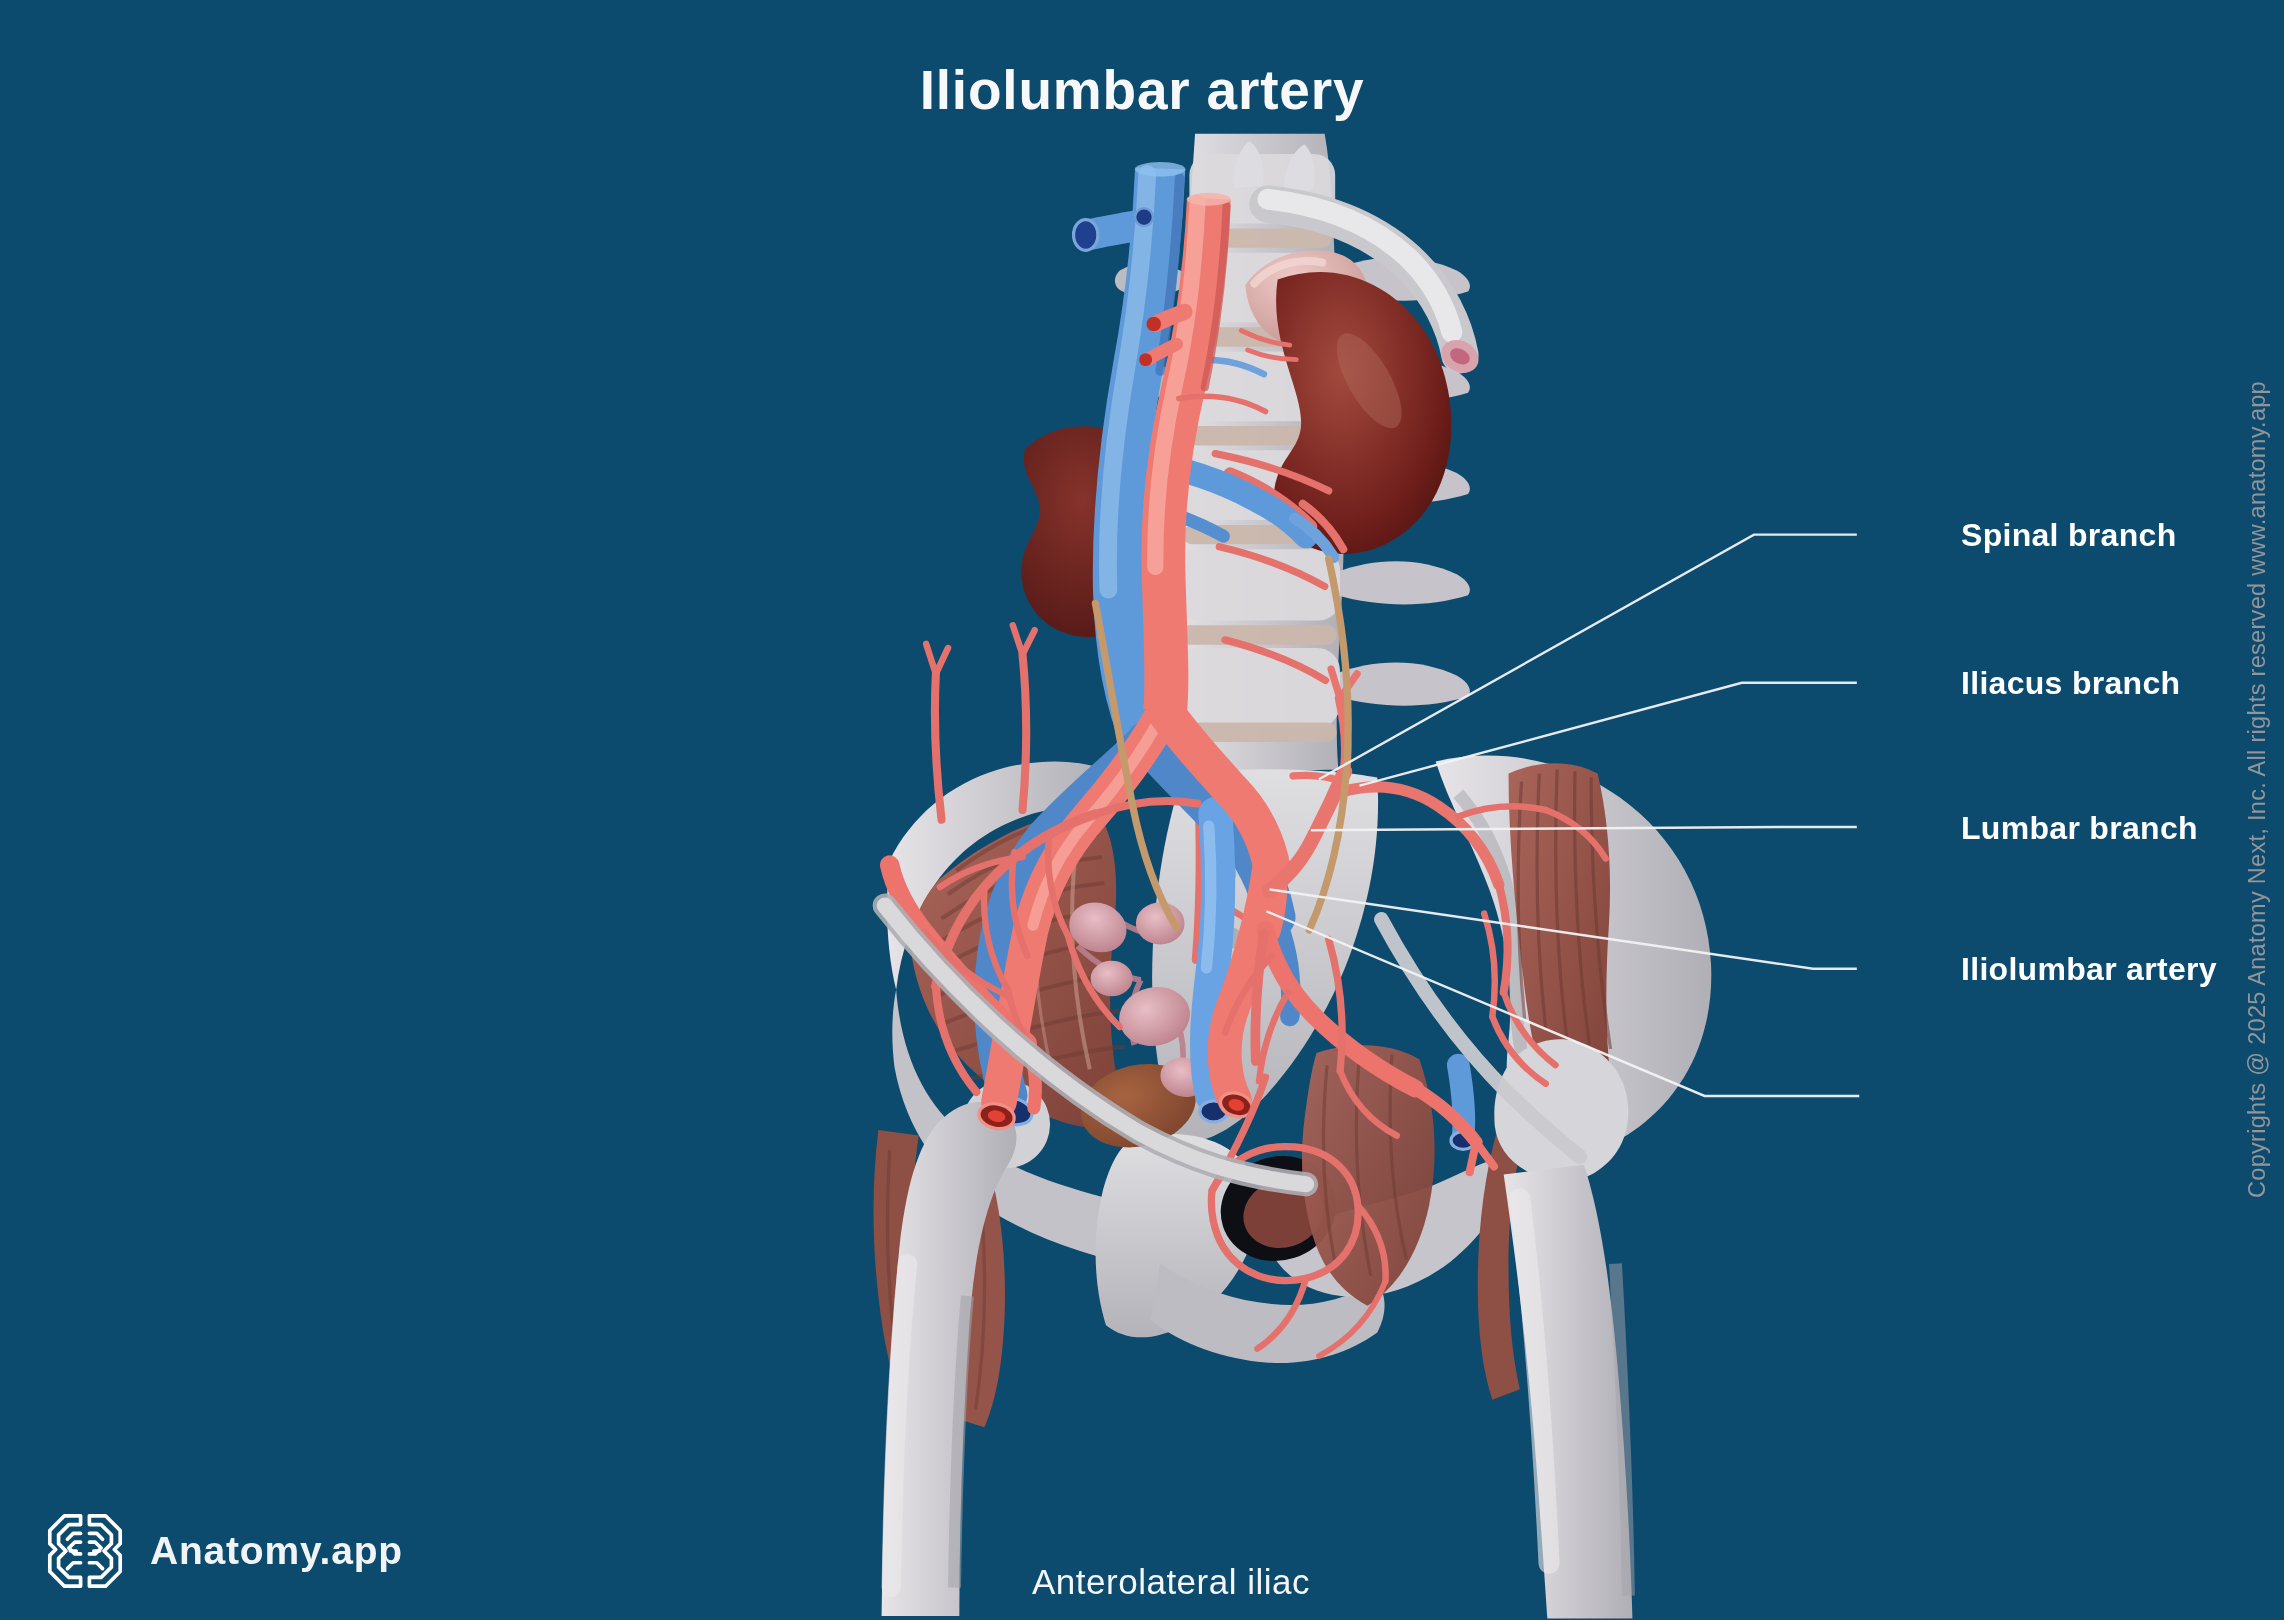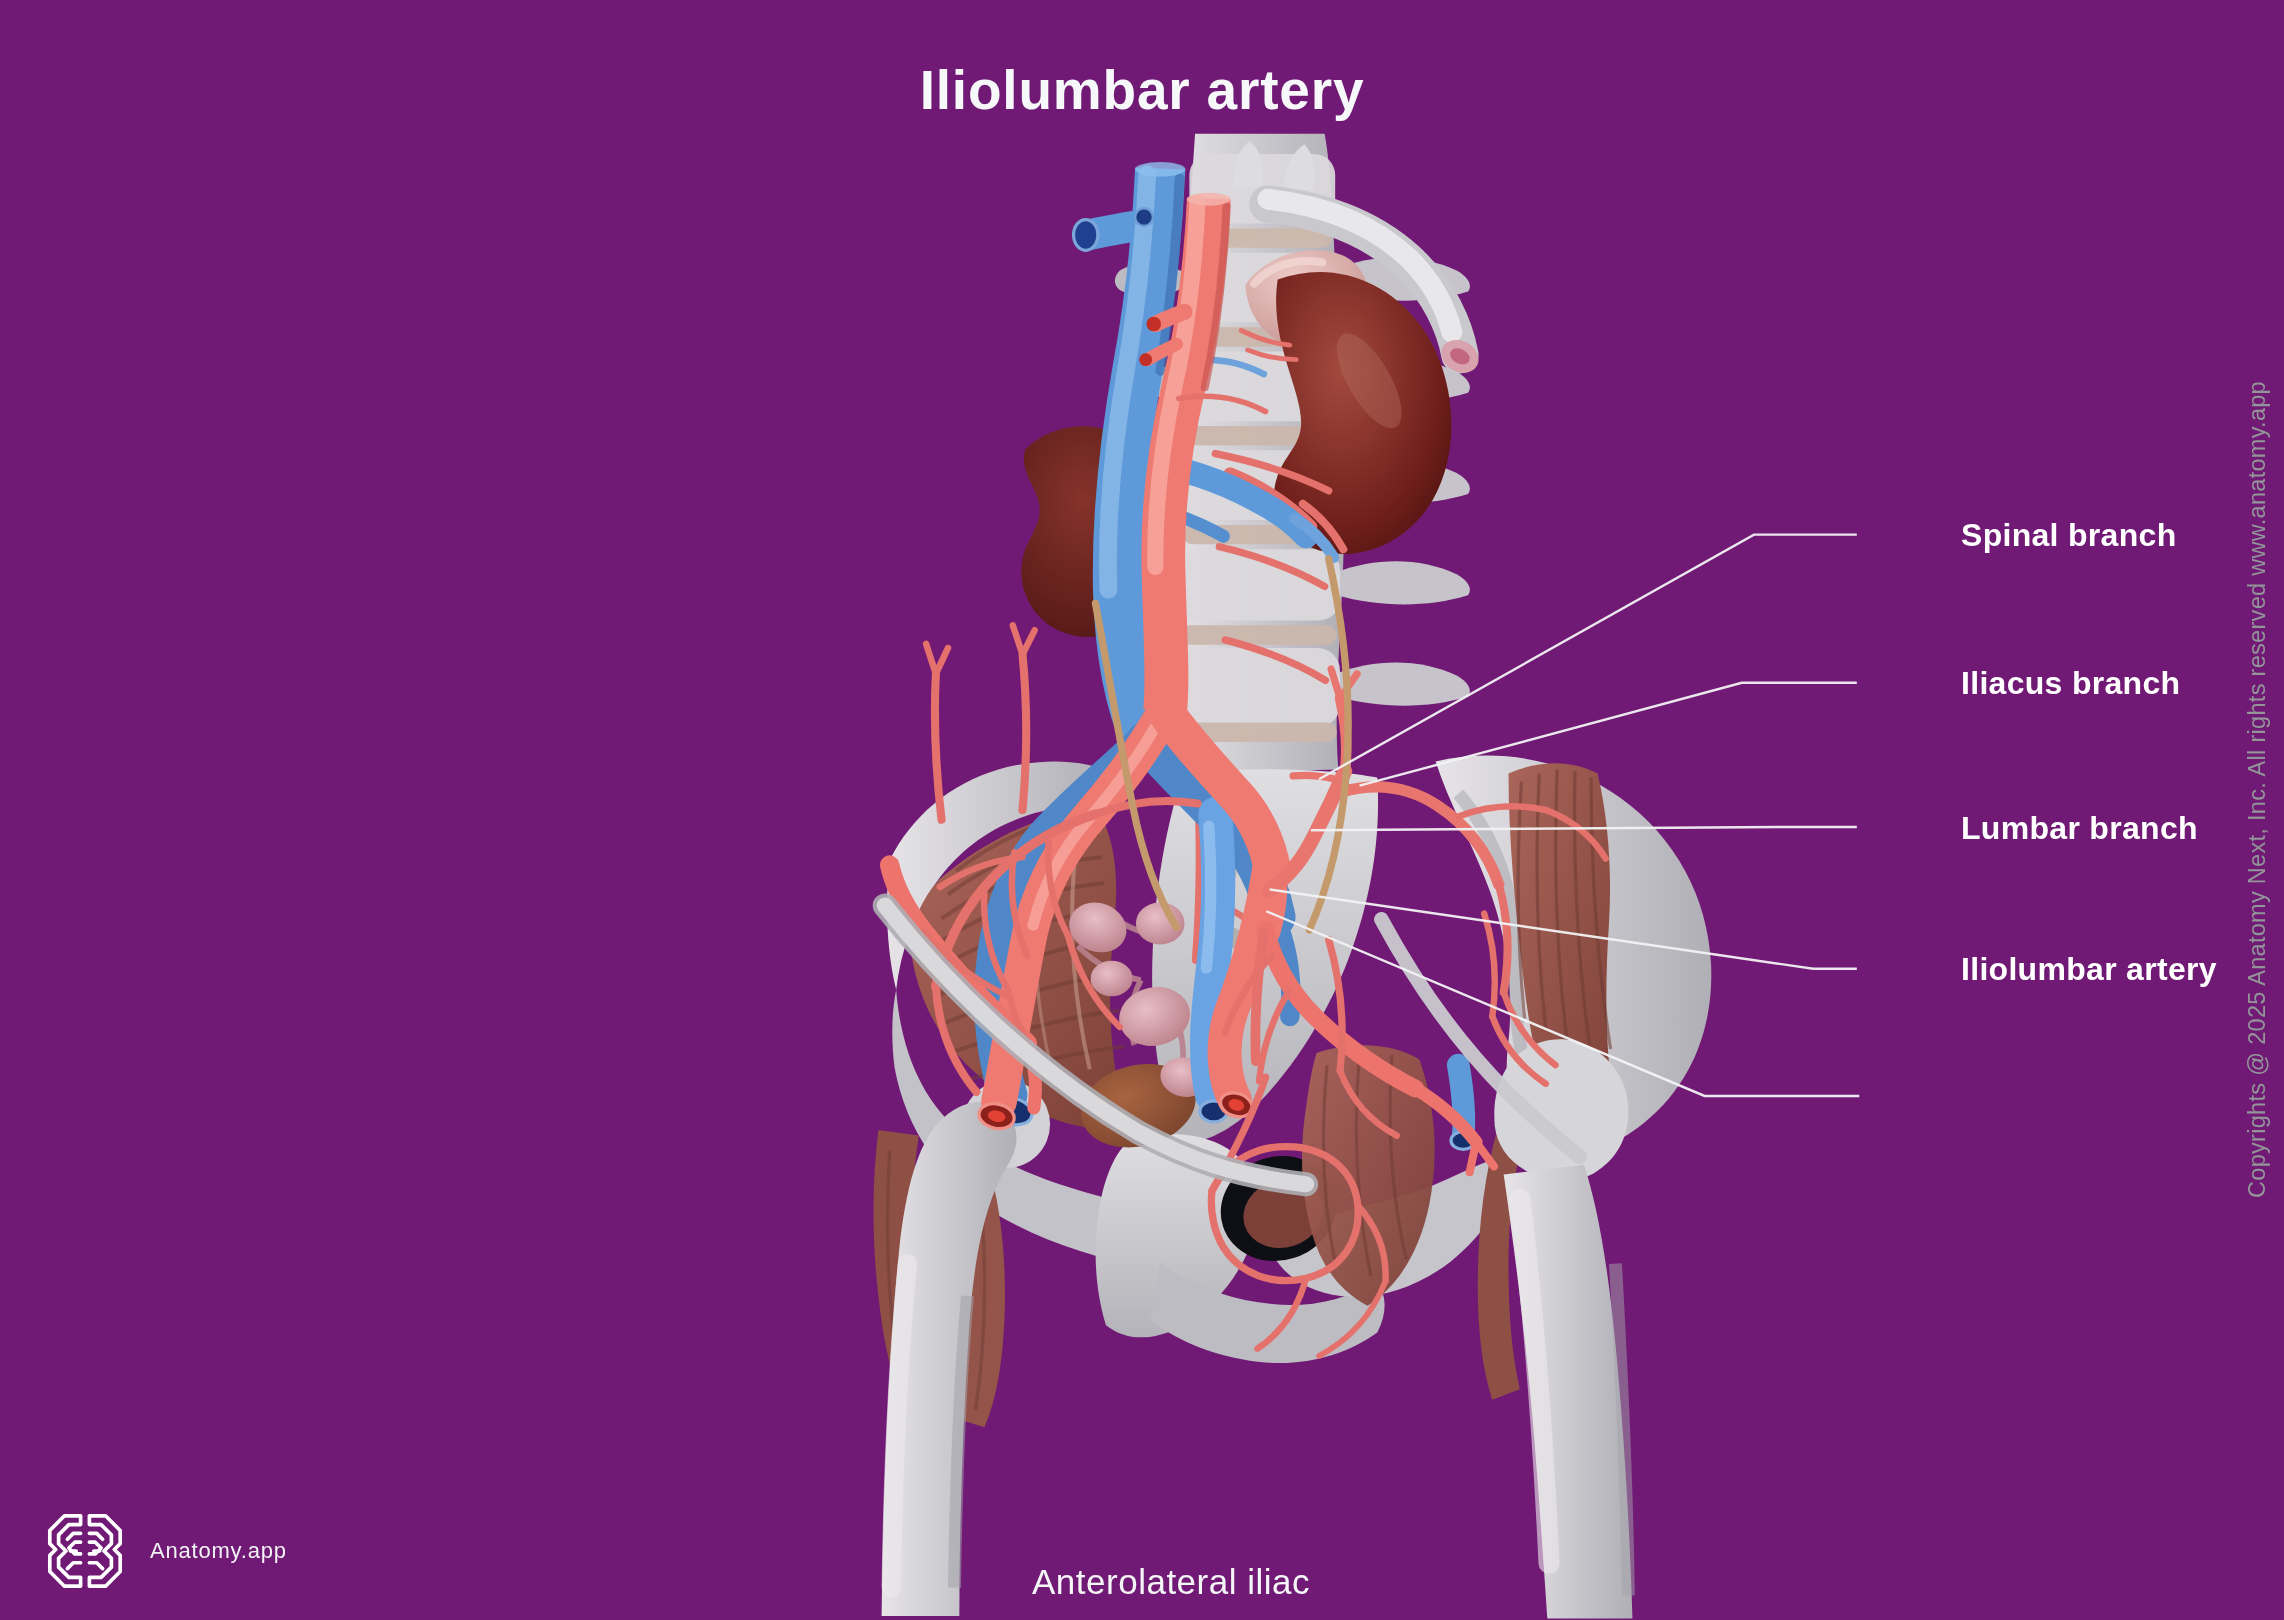--- a/index.html
+++ b/index.html
@@ -1,27 +1,27 @@
 <!DOCTYPE html>
 <html style="font-size:13px"><head>
 <meta charset="utf-8">
 <style>
   html,body{margin:0;padding:0;background:#0d0f13;}
-  .stage{position:relative;width:2284px;height:1620px;background:#701a75;overflow:hidden;
+  .stage{position:relative;width:2284px;height:1620px;background:#0c4a6e;overflow:hidden;
          font-family:"Liberation Sans",sans-serif;}
   .title{position:absolute;left:0;top:58px;width:2284px;text-align:center;
          color:#f7f8fa;font-size:55px;font-weight:700;letter-spacing:0.8px;}
   .anatomy{position:absolute;left:0;top:0;width:2284px;height:1620px;}
   .label{position:absolute;left:1961px;color:#ffffff;font-size:32px;font-weight:600;
          line-height:46px;letter-spacing:0.3px;white-space:nowrap;}
   .label.multi{white-space:normal;width:282px;}
   .copyright{position:absolute;right:13px;top:381px;color:#939599;font-size:23.5px;
          letter-spacing:0.3px;writing-mode:vertical-rl;transform:rotate(180deg);}
   .brand{position:absolute;left:41px;top:1507px;display:flex;align-items:center;gap:21px;}
-  .brand-text{color:#f2f3f5;font-size:22px;font-weight:400;letter-spacing:0.8px;}
+  .brand-text{color:#f2f3f5;font-size:39px;font-weight:700;letter-spacing:0.8px;}
   .view-label{position:absolute;left:1171px;top:1562px;transform:translateX(-50%);
          color:#f4f5f6;font-size:35px;font-weight:500;letter-spacing:0.5px;white-space:nowrap;}
 </style>
 </head>
 <body>
 
 <div class="stage">
 
   <div class="title">Iliolumbar artery</div>
 

